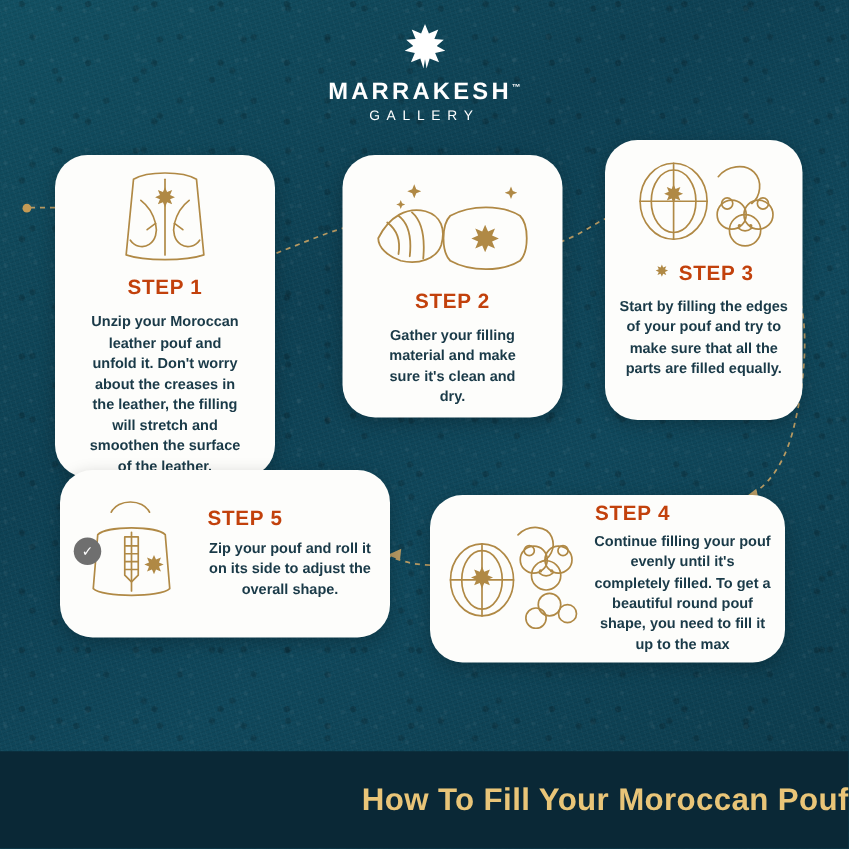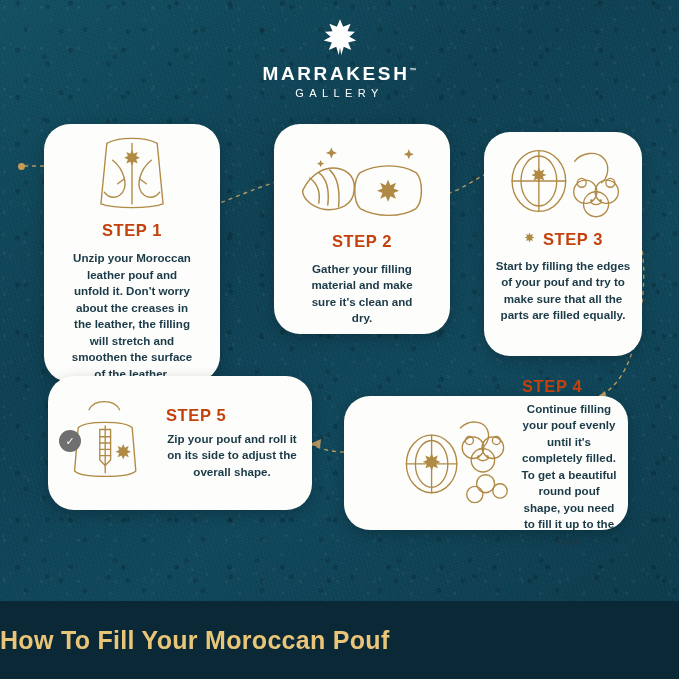--- a/index.html
+++ b/index.html
@@ -118,33 +118,33 @@
   #card1 .step-title { margin-top: 2px; }
   #card1 .step-body { margin-top: 10px; }
 
   
   #card2 { left: 274px; top: 124px; width: 176px; height: 210px; }
   #card2 .art { height: 108px; }
   #card2 .step-title { margin-top: 0px; }
   #card2 .step-body { margin-top: 10px; }
 
   
-  #card3 { left: 484px; top: 132px; width: 158px; height: 224px; }
+  #card3 { left: 484px; top: 112px; width: 158px; height: 224px; }
   #card3 .art { height: 98px; }
   #card3 .title-row {
     display: flex;
     align-items: center;
     justify-content: center;
     gap: 7px;
   }
   #card3 .step-body { margin-top: 9px; padding: 0 10px; }
 
   
   #card4 { left: 344px; top: 396px; width: 284px; height: 134px; }
-  #card4 .row { display: flex; height: 100%; align-items: center; margin-left: 46px; }
+  #card4 .row { display: flex; height: 100%; align-items: center; }
   #card4 .art { width: 130px; height: 100%; }
   #card4 .txt { flex: 1; padding-right: 10px; }
   #card4 .step-title { text-align: left; padding-left: 2px; }
   #card4 .step-body { text-align: center; padding: 0; margin-top: 5px; }
 
   
   #card5 { left: 48px; top: 376px; width: 264px; height: 134px; }
   #card5 .row { display: flex; height: 100%; align-items: center; }
   #card5 .art { width: 118px; height: 100%; }
   #card5 .txt { flex: 1; padding-right: 14px; }
@@ -154,21 +154,21 @@
   
   .footer-band {
     position: absolute;
     left: 0;
     right: 0;
     bottom: 0;
     height: 78px;
     background: #0a2836;
     display: flex;
     align-items: center;
-    justify-content: flex-start;
+    justify-content: flex-end;
   }
   .footer-title {
     color: #e9c578;
     font-size: 25px;
     font-weight: bold;
     letter-spacing: 0.3px;
   }
   .check-badge {
     position: absolute;
     left: 11px;

